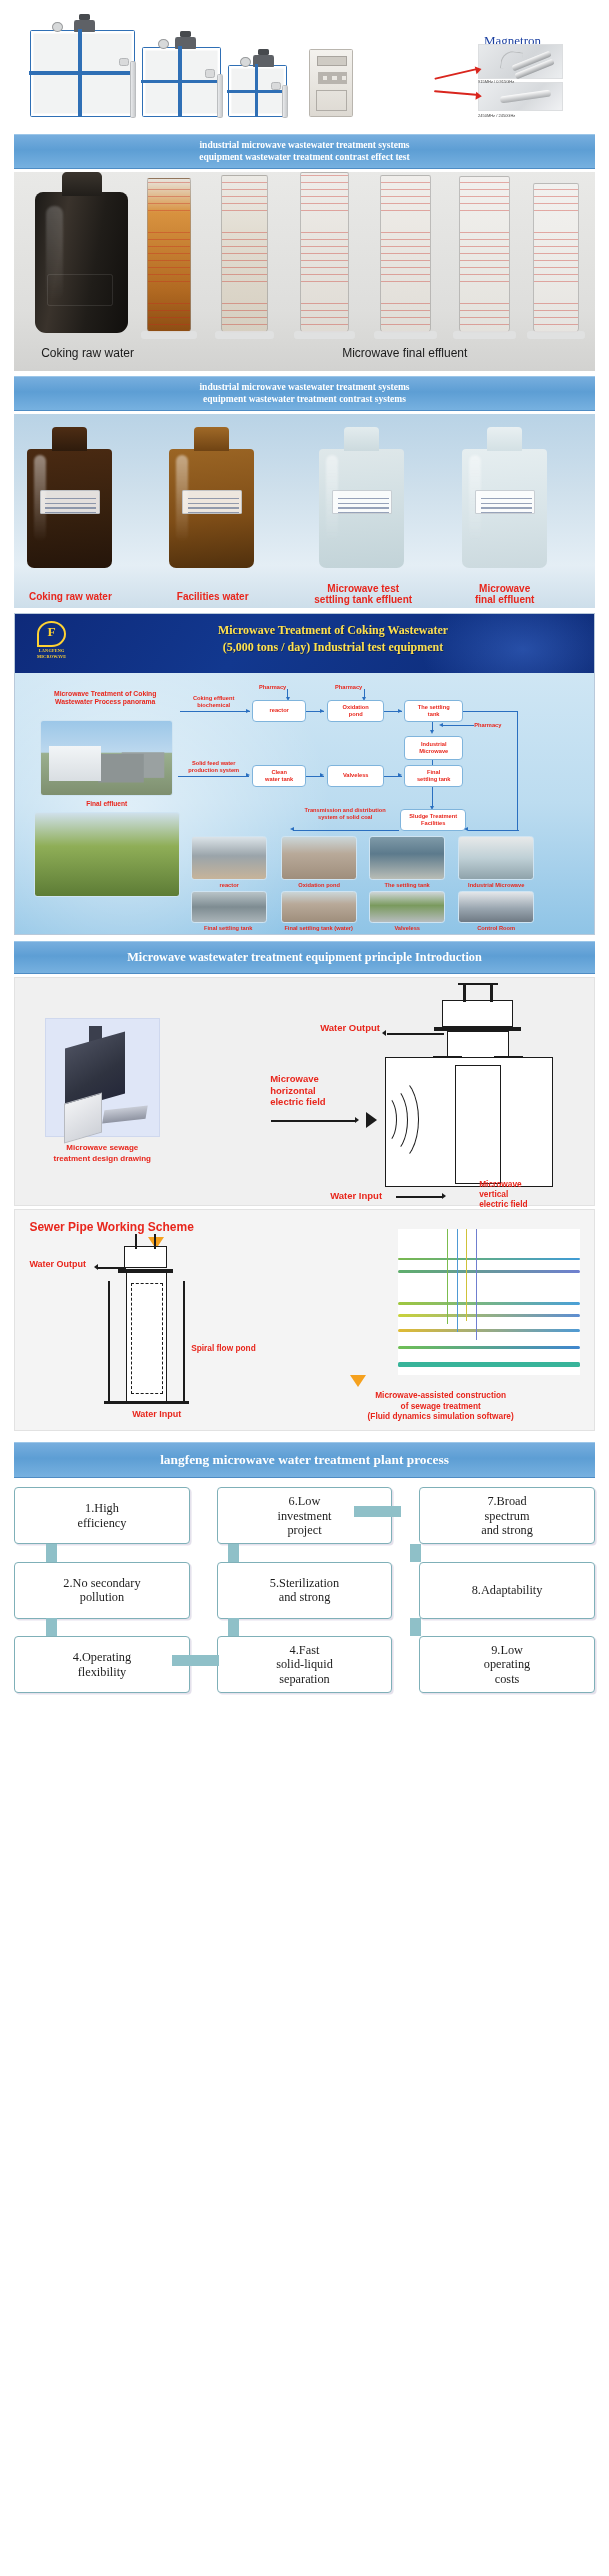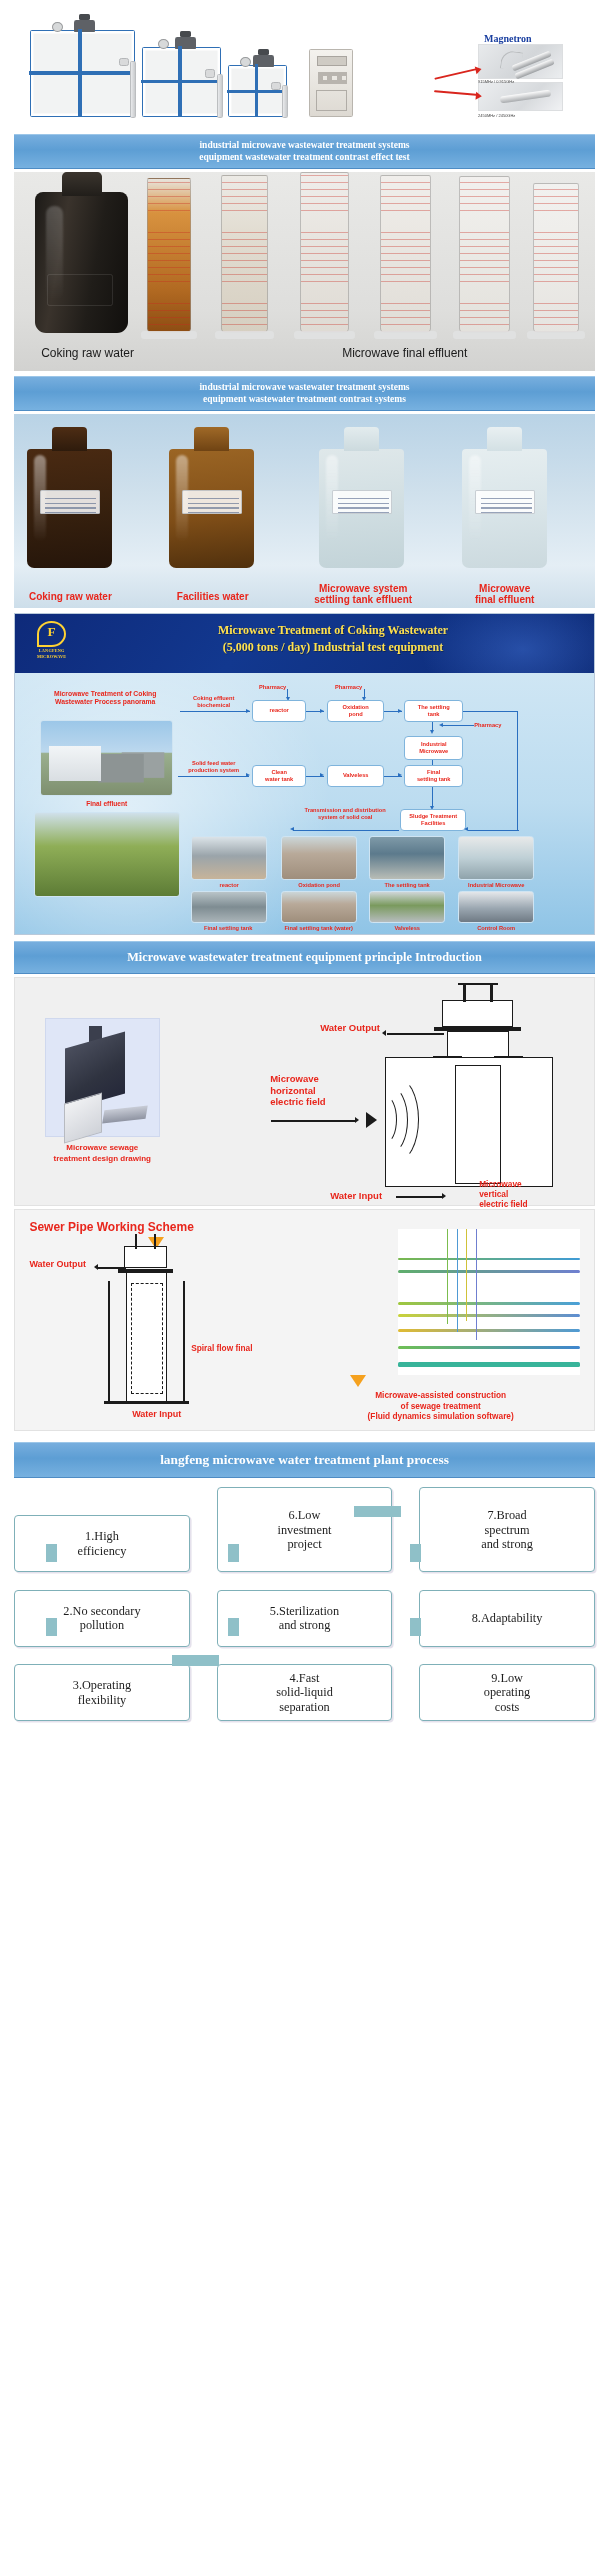--- a/index.html
+++ b/index.html
@@ -75,21 +75,21 @@
     background:
       repeating-linear-gradient(90deg,#b8b4ae 0 4.7px, transparent 4.7px 9.5px),
       repeating-linear-gradient(0deg,#b8b4ae 0 4px, transparent 4px 8px);
   }
   .panel-box .door{
     position:absolute; bottom:4.7px; left:5.5px; right:5.5px; top:40px;
     border:0.8px solid #b0aca6;
   }
   .magnetron-label{
     position:absolute; left:484px; top:33px;
-    color:#1a3fa0; font-weight:bold; font-size:10px;
+    color:#1a3fa0; font-weight:normal; font-size:13px;
     font-family:"Liberation Serif", serif;
   }
   .mag-photo{
     position:absolute; left:478px; top:44px;
     width:85px; height:35px;
     background:linear-gradient(135deg,#e8eaec 0%,#d3d6d9 55%,#eceef0 100%);
     border:0.8px solid #dcdee0;
   }
   .mag-photo .tube{
     position:absolute; width:41px; height:5.5px; border-radius:2.4px;
@@ -509,21 +509,21 @@
     <div class="bot bot3">
       <span class="shine"></span>
         <span class="lbl"></span>
     </div>
     <div class="bot bot4">
       <span class="shine"></span>
         <span class="lbl"></span>
     </div>
     <div class="cap-bot" style="left:4.7px;width:103px;bottom:6.3px;">Coking raw water</div>
     <div class="cap-bot" style="left:147px;width:103px;bottom:6.3px;">Facilities water</div>
-    <div class="cap-bot" style="left:291px;width:116px;bottom:3.2px;white-space:pre-line;">Microwave system
+    <div class="cap-bot" style="left:291px;width:116px;bottom:3.2px;white-space:pre-line;">Microwave test
 settling tank effluent</div>
     <div class="cap-bot" style="left:440px;width:101px;bottom:3.2px;white-space:pre-line;">Microwave
 final effluent</div>
   </div>
 
   <div class="sec-flow" style="margin-top:4.7px;">
     <div class="flow-head">
       <div class="logo">
         <div class="mark"></div>
         <div class="txt">
@@ -690,21 +690,21 @@
       <div class="vessel" style="left:109px;top:36px;width:43px;height:22px;"></div>
       <div class="blk-ln" style="left:120px;top:24px;width:1.6px;height:14.2px;"></div>
       <div class="blk-ln" style="left:139px;top:24px;width:1.6px;height:14.2px;"></div>
       <div class="blk-ln" style="left:103px;top:59px;width:55px;height:3.2px;"></div>
       <div class="vessel" style="left:111px;top:62px;width:41px;height:130px;border-width:0.8px;"></div>
       <div class="vessel" style="left:116px;top:73px;width:32px;height:111px;border-width:0.8px;border-style:dashed;"></div>
       <div class="blk-ln" style="left:93px;top:71px;width:1.6px;height:122px;"></div>
       <div class="blk-ln" style="left:168px;top:71px;width:1.6px;height:122px;"></div>
       <div class="blk-ln" style="left:89px;top:191px;width:85px;height:2.4px;"></div>
 
-      <div class="d-red" style="left:176px;top:133px;font-size:8.3px;">Spiral flow final</div>
+      <div class="d-red" style="left:176px;top:133px;font-size:8.3px;">Spiral flow pond</div>
       <div class="d-red" style="left:117px;top:199px;font-size:9px;">Water Input</div>
 
       <div class="cfd">
         <span class="cfd band" style="top:28.5px;background:linear-gradient(90deg,#79b84e,#3f9bd6);"></span>
         <span class="cfd band" style="top:41px;background:linear-gradient(90deg,#5fae6c,#6f7fd0);"></span>
         <span class="cfd band" style="top:73px;background:linear-gradient(90deg,#9fc73e,#4aa0d8);"></span>
         <span class="cfd band" style="top:85px;background:linear-gradient(90deg,#c9d23a,#5d8ed2);"></span>
         <span class="cfd band" style="top:100px;background:linear-gradient(90deg,#e0bb33,#4f9ad4);"></span>
         <span class="cfd band" style="top:117px;background:linear-gradient(90deg,#6fbf55,#3f86cf);"></span>
         <span class="cfd vline" style="left:49px;top:0;height:95px;background:#7bbd4e;"></span>
@@ -726,34 +726,34 @@
     <div class="adv-grid">
       <div class="conn" style="left:32px;top:57px;width:11px;height:17.4px;"></div>
       <div class="conn" style="left:32px;top:131px;width:11px;height:17.4px;"></div>
       <div class="conn" style="left:214px;top:57px;width:11px;height:17.4px;"></div>
       <div class="conn" style="left:214px;top:131px;width:11px;height:17.4px;"></div>
       <div class="conn" style="left:396px;top:57px;width:11px;height:17.4px;"></div>
       <div class="conn" style="left:396px;top:131px;width:11px;height:17.4px;"></div>
       <div class="conn" style="left:158px;top:168px;width:47px;height:10.3px;"></div>
       <div class="conn" style="left:340px;top:19px;width:47px;height:10.3px;"></div>
 
-      <div class="adv-cell" style="white-space:pre-line;margin-top:28px;">1.High
+      <div class="adv-cell" style="white-space:pre-line;">1.High
 efficiency</div>
       <div class="adv-cell" style="white-space:pre-line;">6.Low
 investment
 project</div>
       <div class="adv-cell" style="white-space:pre-line;">7.Broad
 spectrum
 and strong</div>
       <div class="adv-cell" style="white-space:pre-line;">2.No secondary
 pollution</div>
       <div class="adv-cell" style="white-space:pre-line;">5.Sterilization
 and strong</div>
       <div class="adv-cell" style="white-space:pre-line;">8.Adaptability</div>
-      <div class="adv-cell" style="white-space:pre-line;">3.Operating
+      <div class="adv-cell" style="white-space:pre-line;">4.Operating
 flexibility</div>
       <div class="adv-cell" style="white-space:pre-line;">4.Fast
 solid-liquid
 separation</div>
       <div class="adv-cell" style="white-space:pre-line;">9.Low
 operating
 costs</div>
     </div>
   </div>
 

